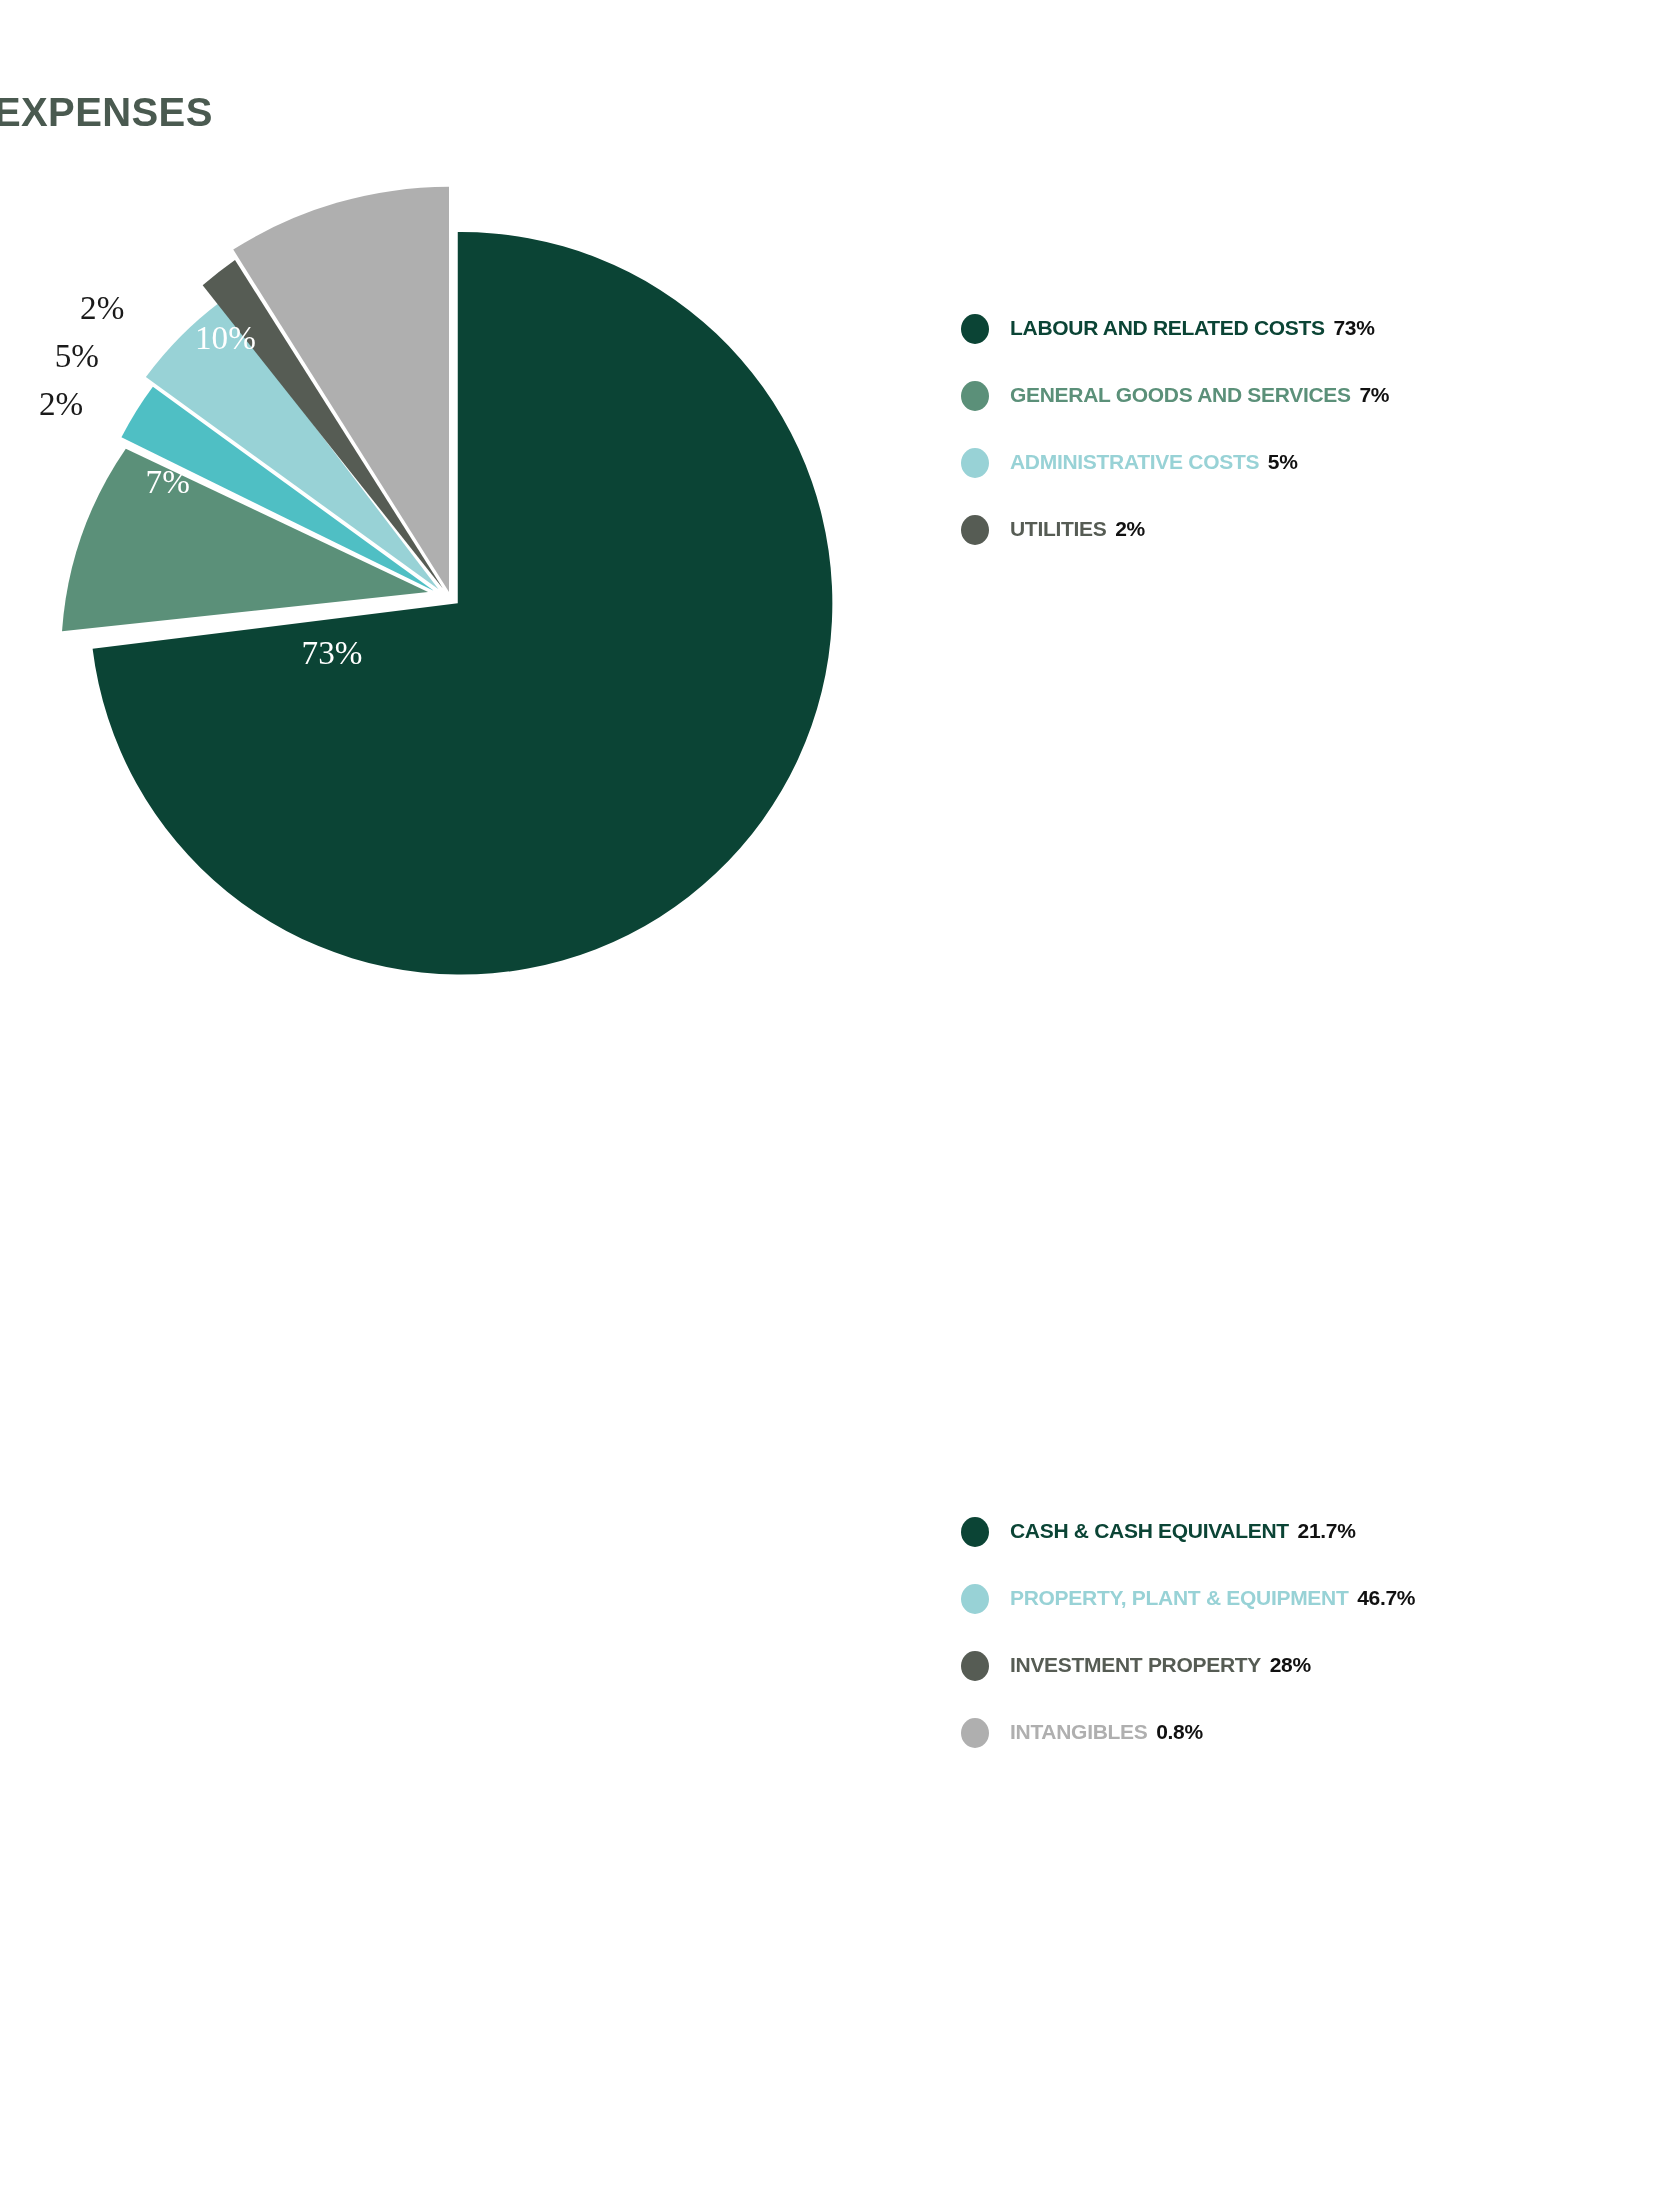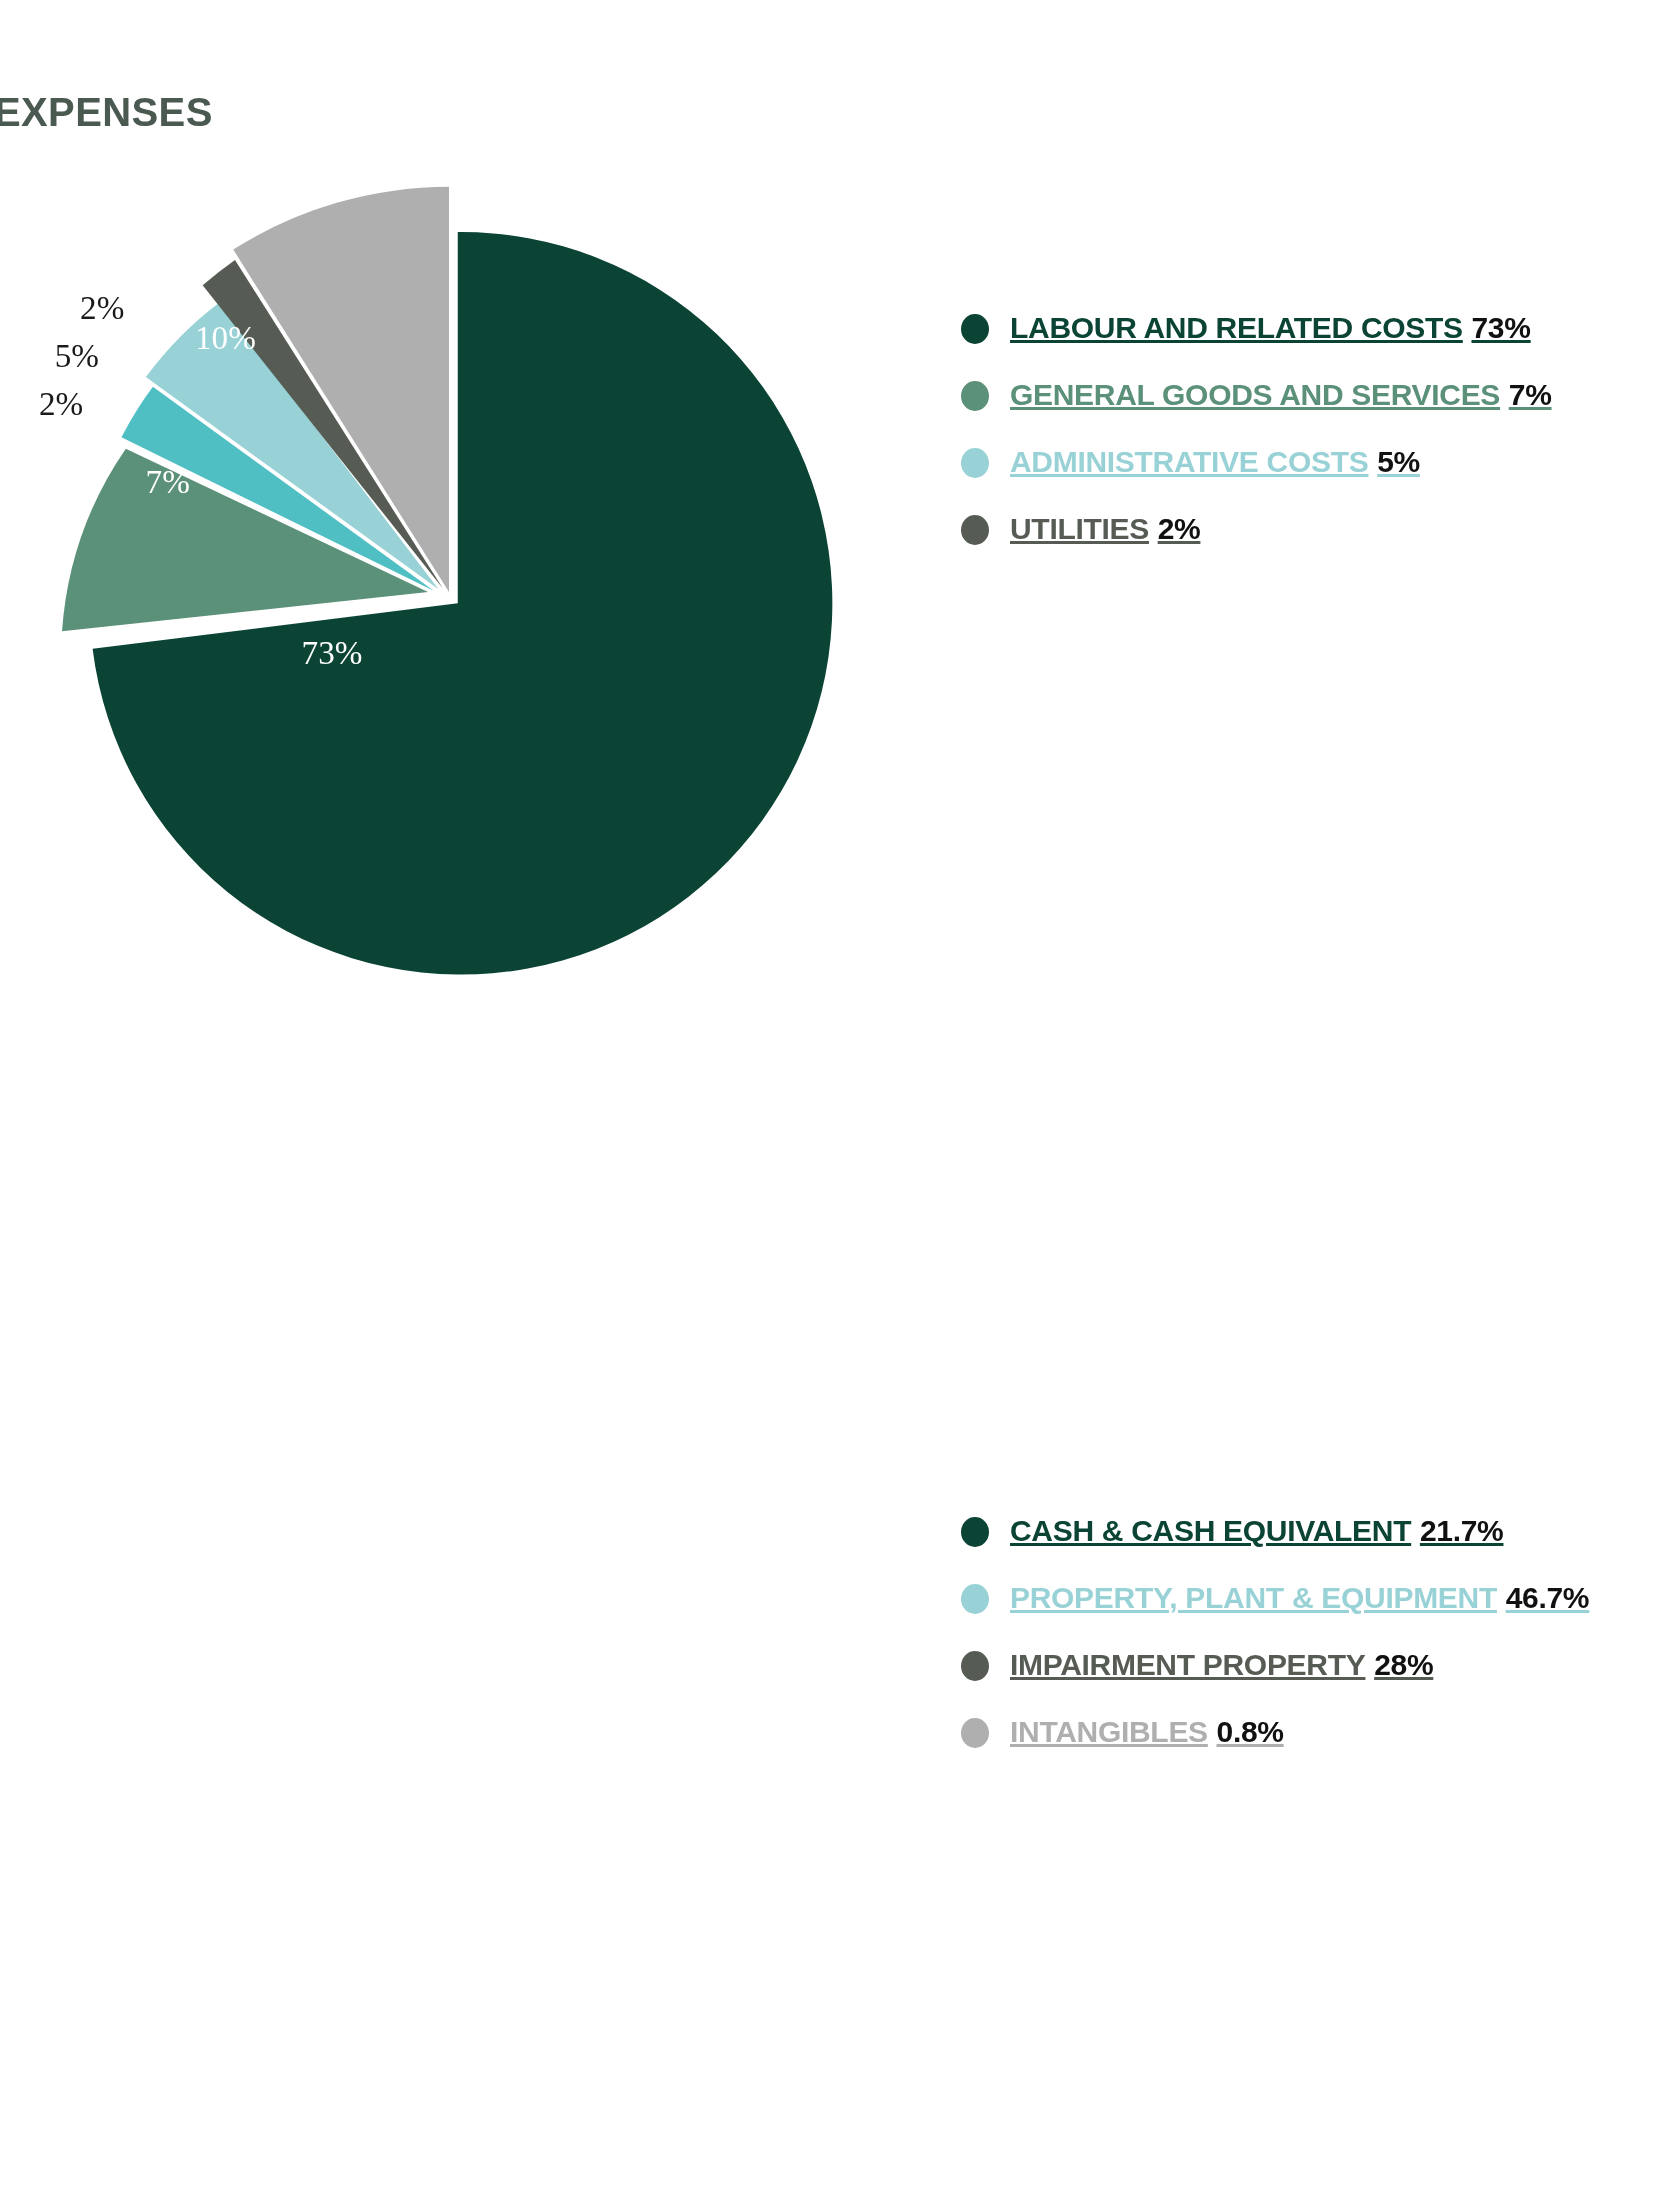--- a/index.html
+++ b/index.html
@@ -62,26 +62,25 @@
     flex: 0 0 auto;
     width: 28px;
     height: 30px;
     border-radius: 50%;
     margin-right: 21px;
     margin-top: 0.9px;
   }
   .legend-text {
     font-family: "Liberation Sans", sans-serif;
     font-weight: bold;
-    font-size: 30px;
+    font-size: 21px;
     letter-spacing: -0.3px;
     line-height: 27px;
     padding-top: 0.9px;
     max-width: 603px;
-    text-decoration: underline;
   }
   .legend-label { white-space: pre-line; }
   .legend-pct {
     color: #111111;
     font-weight: bold;
     margin-left: 8.7px;
   }
 </style>
 </head>
 <body>
@@ -153,21 +152,21 @@
     </div>
     <div class="legend-item">
       <span class="legend-dot" style="background:#98D2D6"></span>
       <span class="legend-text" style="color:#98D2D6">
         <span class="legend-label">PROPERTY, PLANT &amp; EQUIPMENT</span><span class="legend-pct">46.7%</span>
       </span>
     </div>
     <div class="legend-item">
       <span class="legend-dot" style="background:#565C54"></span>
       <span class="legend-text" style="color:#565C54">
-        <span class="legend-label">IMPAIRMENT PROPERTY</span><span class="legend-pct">28%</span>
+        <span class="legend-label">INVESTMENT PROPERTY</span><span class="legend-pct">28%</span>
       </span>
     </div>
     <div class="legend-item">
       <span class="legend-dot" style="background:#AFAFAF"></span>
       <span class="legend-text" style="color:#AFAFAF">
         <span class="legend-label">INTANGIBLES</span><span class="legend-pct">0.8%</span>
       </span>
     </div>
   </div>
 </div>

